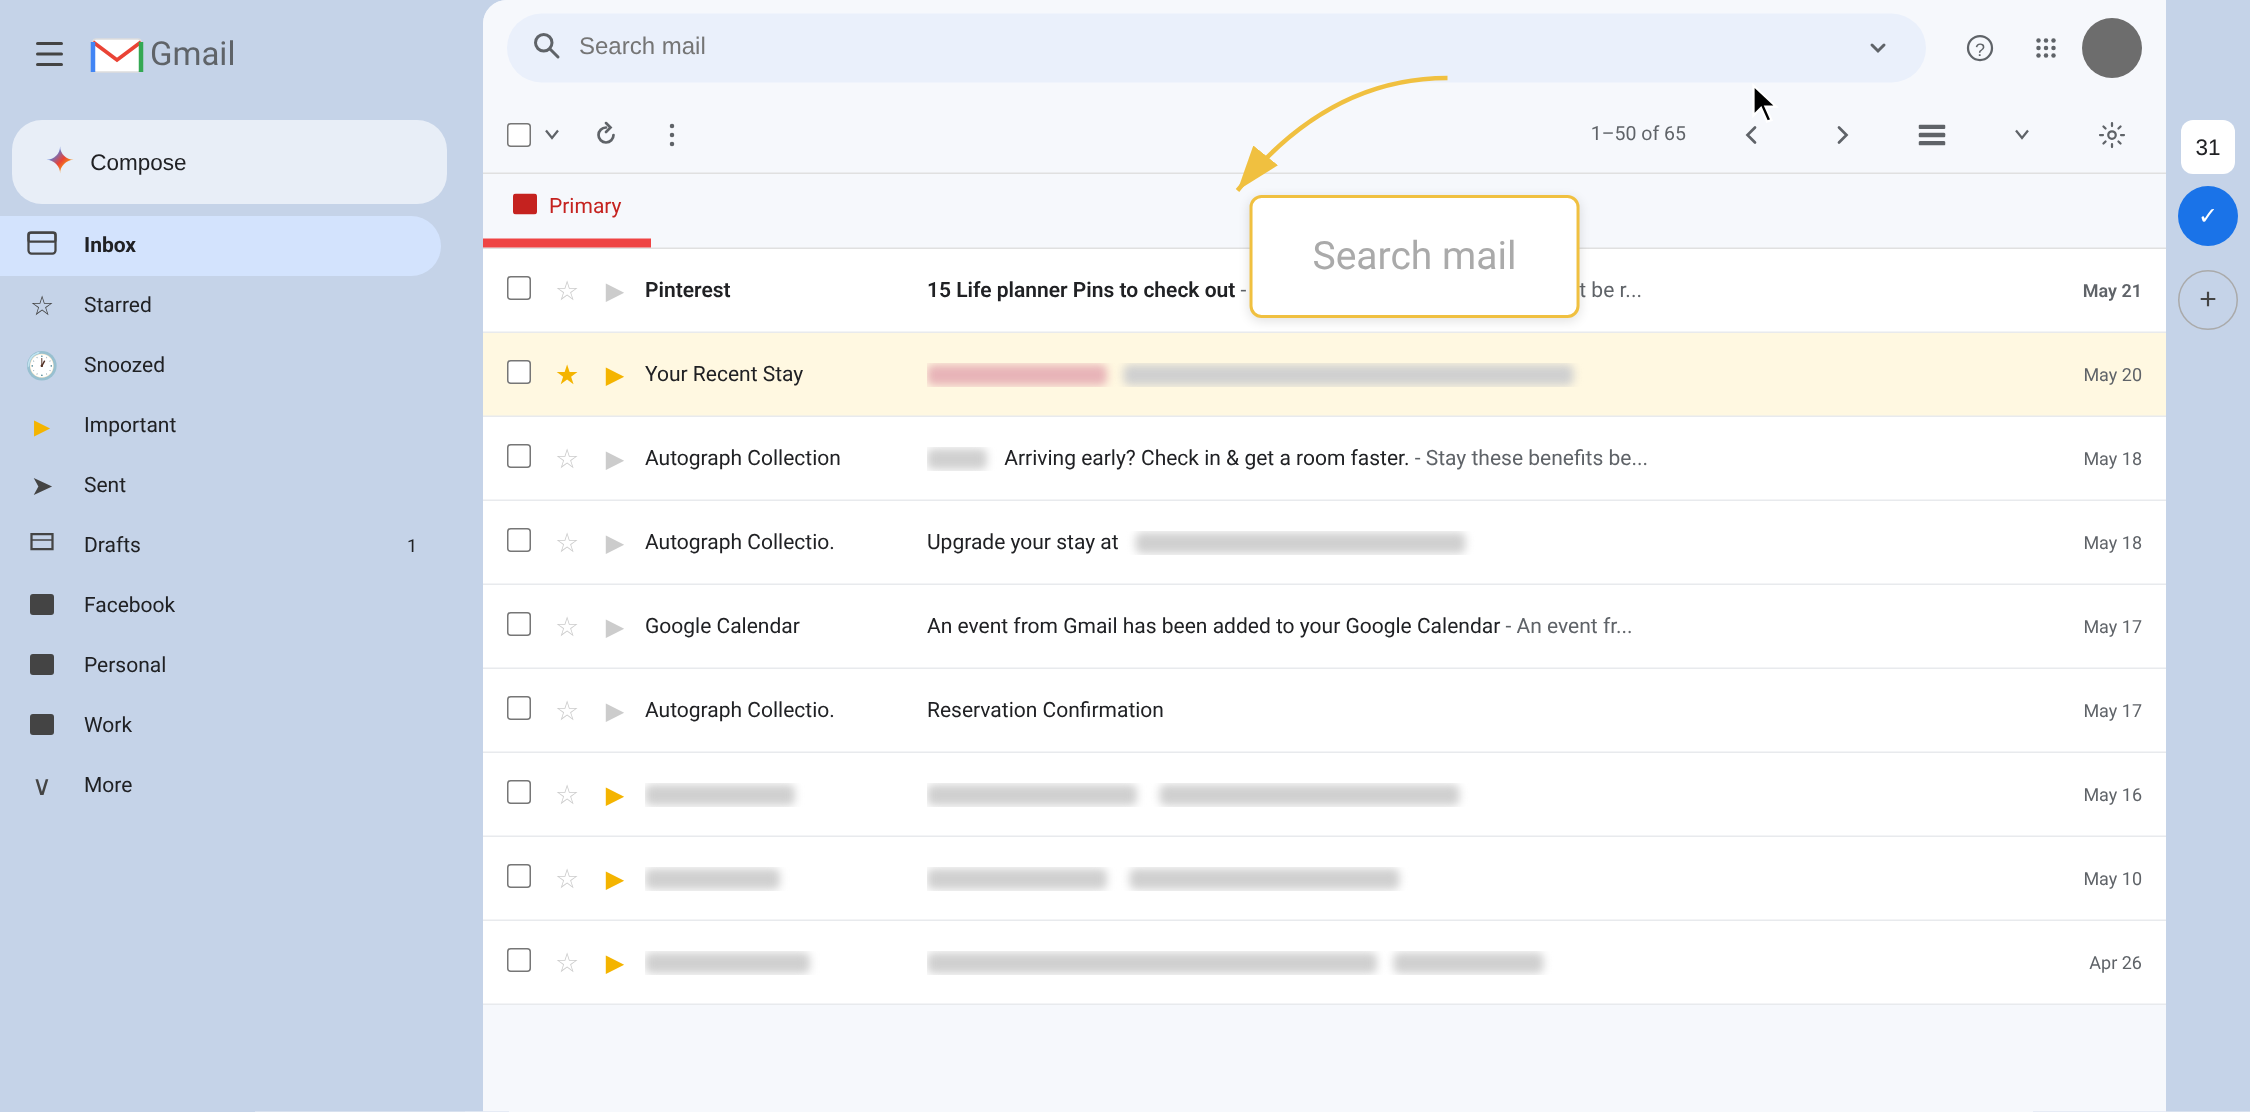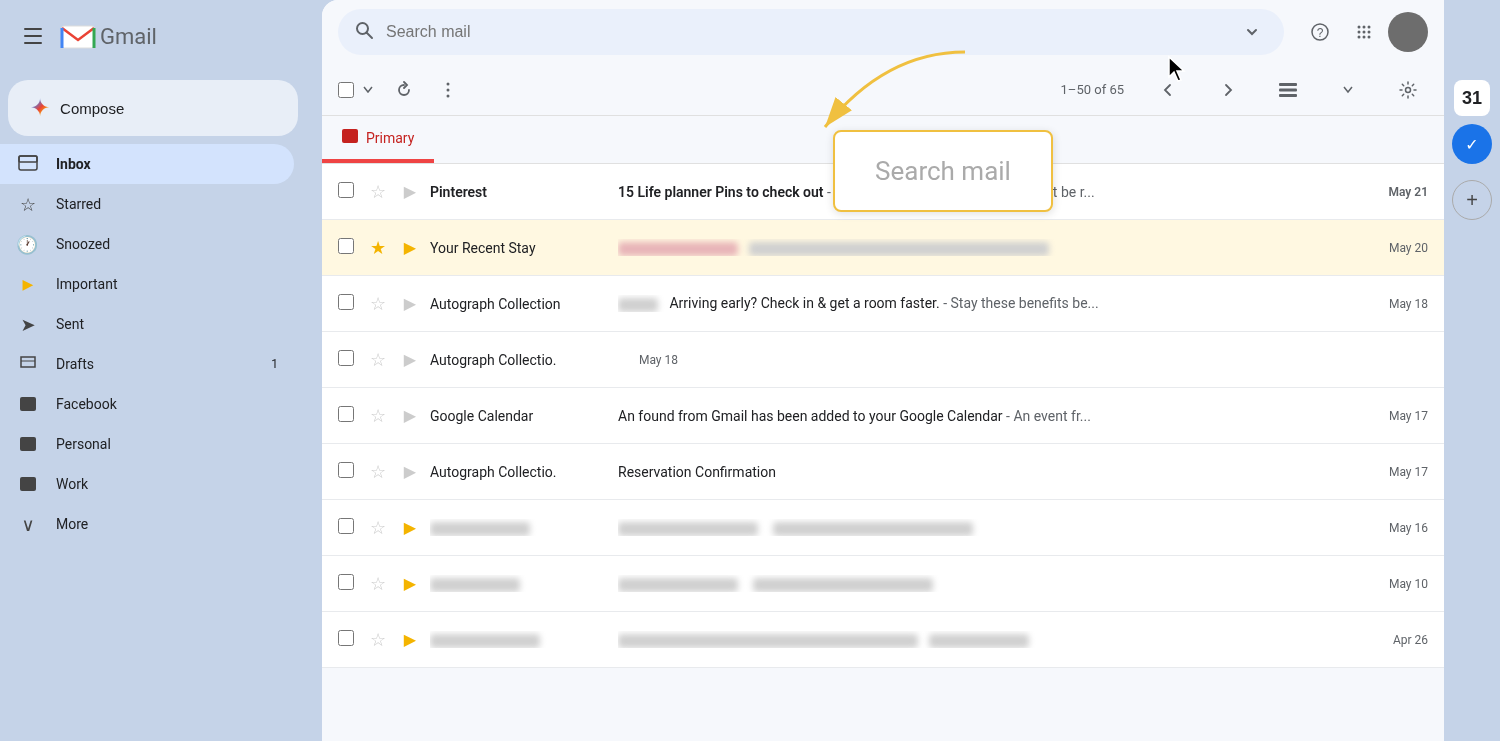--- a/index.html
+++ b/index.html
@@ -242,21 +242,21 @@
       gap: 8px;
       padding: 12px 20px;
       cursor: pointer;
       font-size: 14px;
       color: #5f6368;
       border-bottom: 3px solid transparent;
       position: relative;
     }
     .tab.active {
       color: #c5221f;
-      border-bottom: 4px solid #ef4444;
+      border-bottom: 6px solid #ef4444;
     }
     .tab-icon { font-size: 16px; }
 
     
     .search-tooltip {
       position: absolute;
       top: 130px;
       left: 50%;
       transform: translateX(-20%);
       background: white;
@@ -691,32 +691,36 @@
         <span class="date">May 18</span>
       </div>
 
       <div class="email-row">
         <div class="checkbox-wrap">
           <input type="checkbox" class="checkbox" style="">
         </div>
         <button class="star-btn">☆</button>
         <button class="importance-btn">▶</button>
         <span class="sender">Autograph Collectio.</span>
+        <span class="subject-preview">
+          <span class="subject">Upgrade your stay at</span>
+          <span class="blur-bar" style="width:220px; margin-left:8px;"></span>
+        </span>
         <span class="date">May 18</span>
       </div>
 
       <div class="email-row">
         <div class="checkbox-wrap">
           <input type="checkbox" class="checkbox" style="">
         </div>
         <button class="star-btn">☆</button>
         <button class="importance-btn">▶</button>
         <span class="sender">Google Calendar</span>
         <span class="subject-preview">
-          <span class="subject">An found from Gmail has been added to your Google Calendar</span>
+          <span class="subject">An event from Gmail has been added to your Google Calendar</span>
           <span class="preview"> - An event fr...</span>
         </span>
         <span class="date">May 17</span>
       </div>
 
       <div class="email-row">
         <div class="checkbox-wrap">
           <input type="checkbox" class="checkbox" style="">
         </div>
         <button class="star-btn">☆</button>
@@ -780,21 +784,21 @@
   </div>
 
   <div style="position:absolute; top:55px; left:855px; width:24px; height:28px; pointer-events:none; z-index:500;">
     <svg width="24" height="28" viewBox="0 0 24 28">
       <path d="M4 2 L4 22 L9 17 L13 26 L16 25 L12 16 L19 16 Z" fill="black" stroke="white" stroke-width="1.5"></path>
     </svg>
   </div>
 </div>
 
 <div class="right-panel">
-  <button class="right-icon-btn active-yellow" style="font-size:18px; font-weight:700; background:white; color:#202124; border:none; border-radius:8px; width:36px; height:36px;">
+  <button class="right-icon-btn active-yellow" style="font-size:15px; font-weight:400; background:white; color:#202124; border:none; border-radius:8px; width:36px; height:36px;">
     <span>31</span>
   </button>
   <button class="right-icon-btn active-blue" style="background:#1a73e8; border-radius:50%;">
     <span style="color:white; font-size:16px;">✓</span>
   </button>
   <button class="add-icon-btn">
     <span>+</span>
   </button>
 </div>
 

